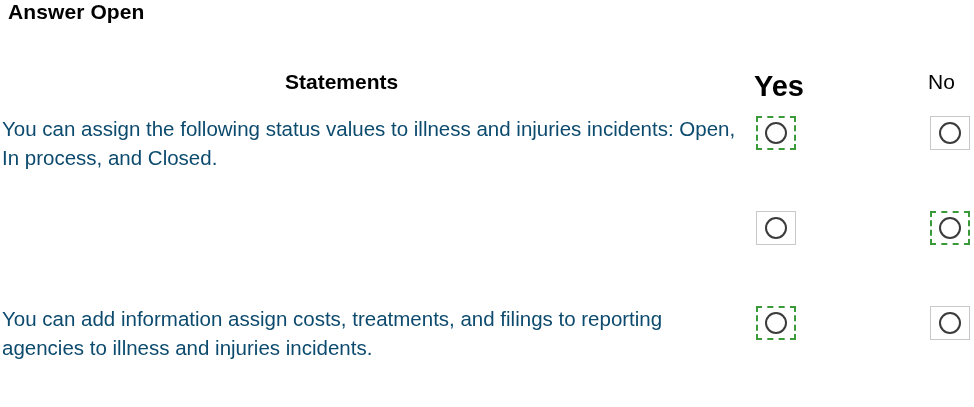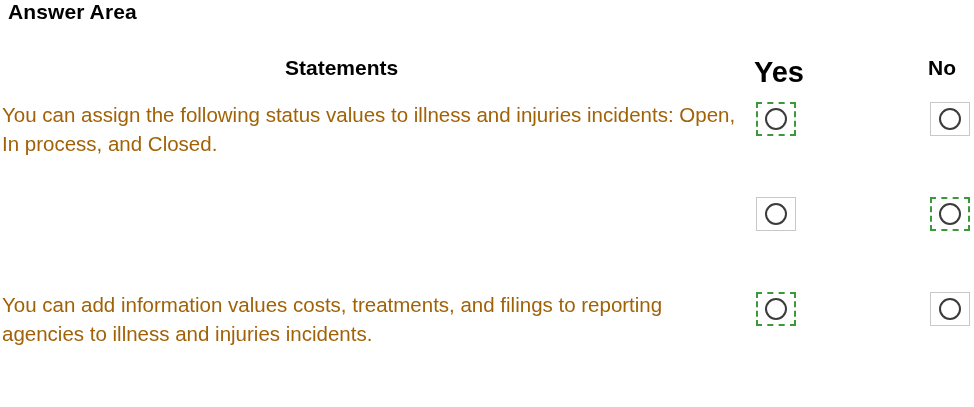--- a/index.html
+++ b/index.html
@@ -30,54 +30,55 @@
   }
   .table {
     position: absolute;
     left: 0px;
     top: 48px;
     width: 974px;
   }
   .head-row {
     position: relative;
     height: 52px;
+    margin-top: 14px;
   }
   .head-statements {
     position: absolute;
     left: 285px;
     top: 8px;
     font-size: 21px;
     font-weight: bold;
   }
   .head-yes {
     position: absolute;
     left: 754px;
     top: 8px;
     font-size: 29px;
     font-weight: bold;
   }
   .head-no {
     position: absolute;
     left: 928px;
     top: 8px;
     font-size: 21px;
-    font-weight: bold;
+    font-weight: normal;
   }
   .row {
     position: relative;
     height: 95px;
   }
   .stmt {
     position: absolute;
     left: 2px;
     top: 0px;
     width: 740px;
     font-size: 20.5px;
     line-height: 29px;
-    color: #a16207;
+    color: #0c4a6e;
   }
   .cell-yes {
     position: absolute;
     left: 756px;
     top: 2px;
   }
   .cell-no {
     position: absolute;
     left: 930px;
     top: 2px;
@@ -111,21 +112,21 @@
   }
   .radio-box.plain {
     border: 1px solid #c8c8c8;
   }
 </style>
 </head>
 <body>
 
 <div class="page">
 
-  <div class="answer-area-title">Answer Area</div>
+  <div class="answer-area-title">Answer Open</div>
 
   <div class="table">
 
     <div class="head-row">
       <div class="head-statements">Statements</div>
       <div class="head-yes">Yes</div>
       <div class="head-no">No</div>
     </div>
 
     <div class="row">
@@ -153,21 +154,21 @@
       </div>
       <div class="cell-no">
         <div class="radio-wrap">
           <div class="radio-box selected"></div>
           <div class="radio"></div>
         </div>
       </div>
     </div>
 
     <div class="row">
-      <div class="stmt">You can add information values costs, treatments, and filings to reporting agencies to illness and injuries incidents.</div>
+      <div class="stmt">You can add information assign costs, treatments, and filings to reporting agencies to illness and injuries incidents.</div>
       <div class="cell-yes">
         <div class="radio-wrap">
           <div class="radio-box selected"></div>
           <div class="radio"></div>
         </div>
       </div>
       <div class="cell-no">
         <div class="radio-wrap">
           <div class="radio-box plain"></div>
           <div class="radio"></div>

